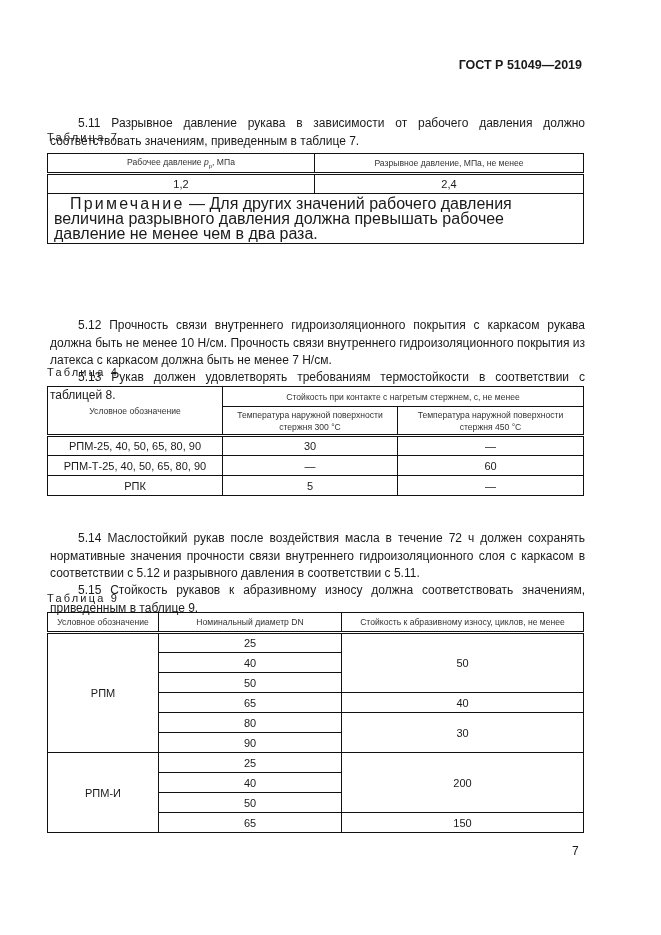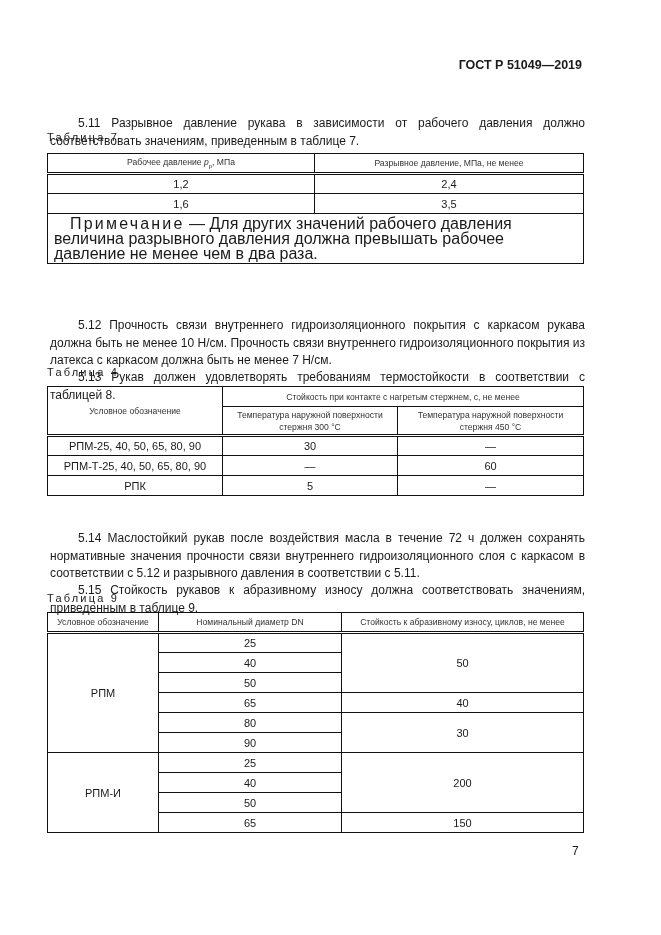--- a/index.html
+++ b/index.html
@@ -50,24 +50,20 @@
       <col style="width:269px">
     </colgroup>
   <tbody>
       <tr class="hdr dbl" style="height:20px;">
     <td><span>Рабочее давление </span><i>p</i><sub style="font-size:6px">р</sub><span>, МПа</span></td>
     <td>Разрывное давление, МПа, не менее</td>
   </tr>
   <tr style="height:20px;">
     <td>1,2</td>
     <td>2,4</td>
-  </tr>
-  <tr style="height:20px;">
-    <td>1,6</td>
-    <td>3,5</td>
   </tr>
   <tr style="height:33px;">
     <td colspan="2" class="note"><span style="display:inline-block;width:16px"></span><span class="spaced">Примечание</span><span> — Для других значений рабочего давления величина разрывного давления должна превышать рабочее давление не менее чем в два раза.</span></td>
   </tr>
 </tbody>
   </table>
 
 <div class="abs para" style="top:293px;"><span class="ind"></span><span>5.12 Прочность связи внутреннего гидроизоляционного покрытия с каркасом рукава должна быть не менее 10 Н/см. Прочность связи внутреннего гидроизоляционного покрытия из латекса с каркасом должна быть не менее 7 Н/см.</span></div>
 <div class="abs para" style="top:345px;"><span class="ind"></span><span>5.13 Рукав должен удовлетворять требованиям термостойкости в соответствии с таблицей 8.</span></div>
 

